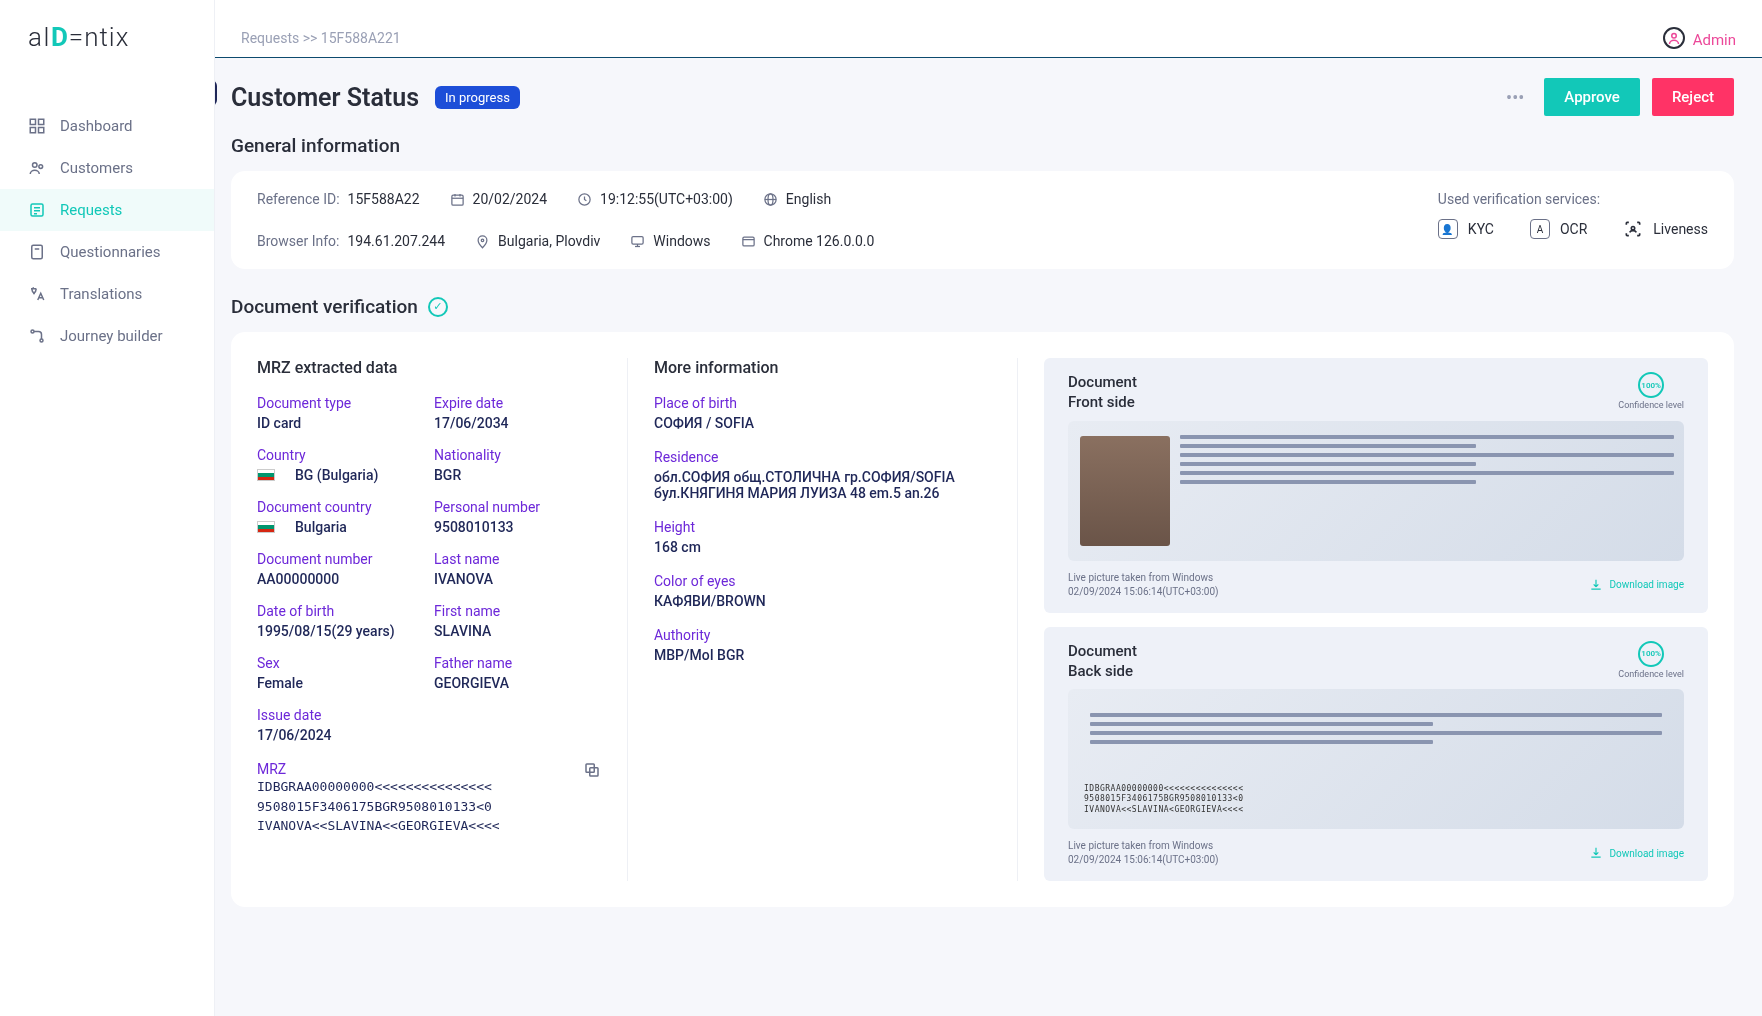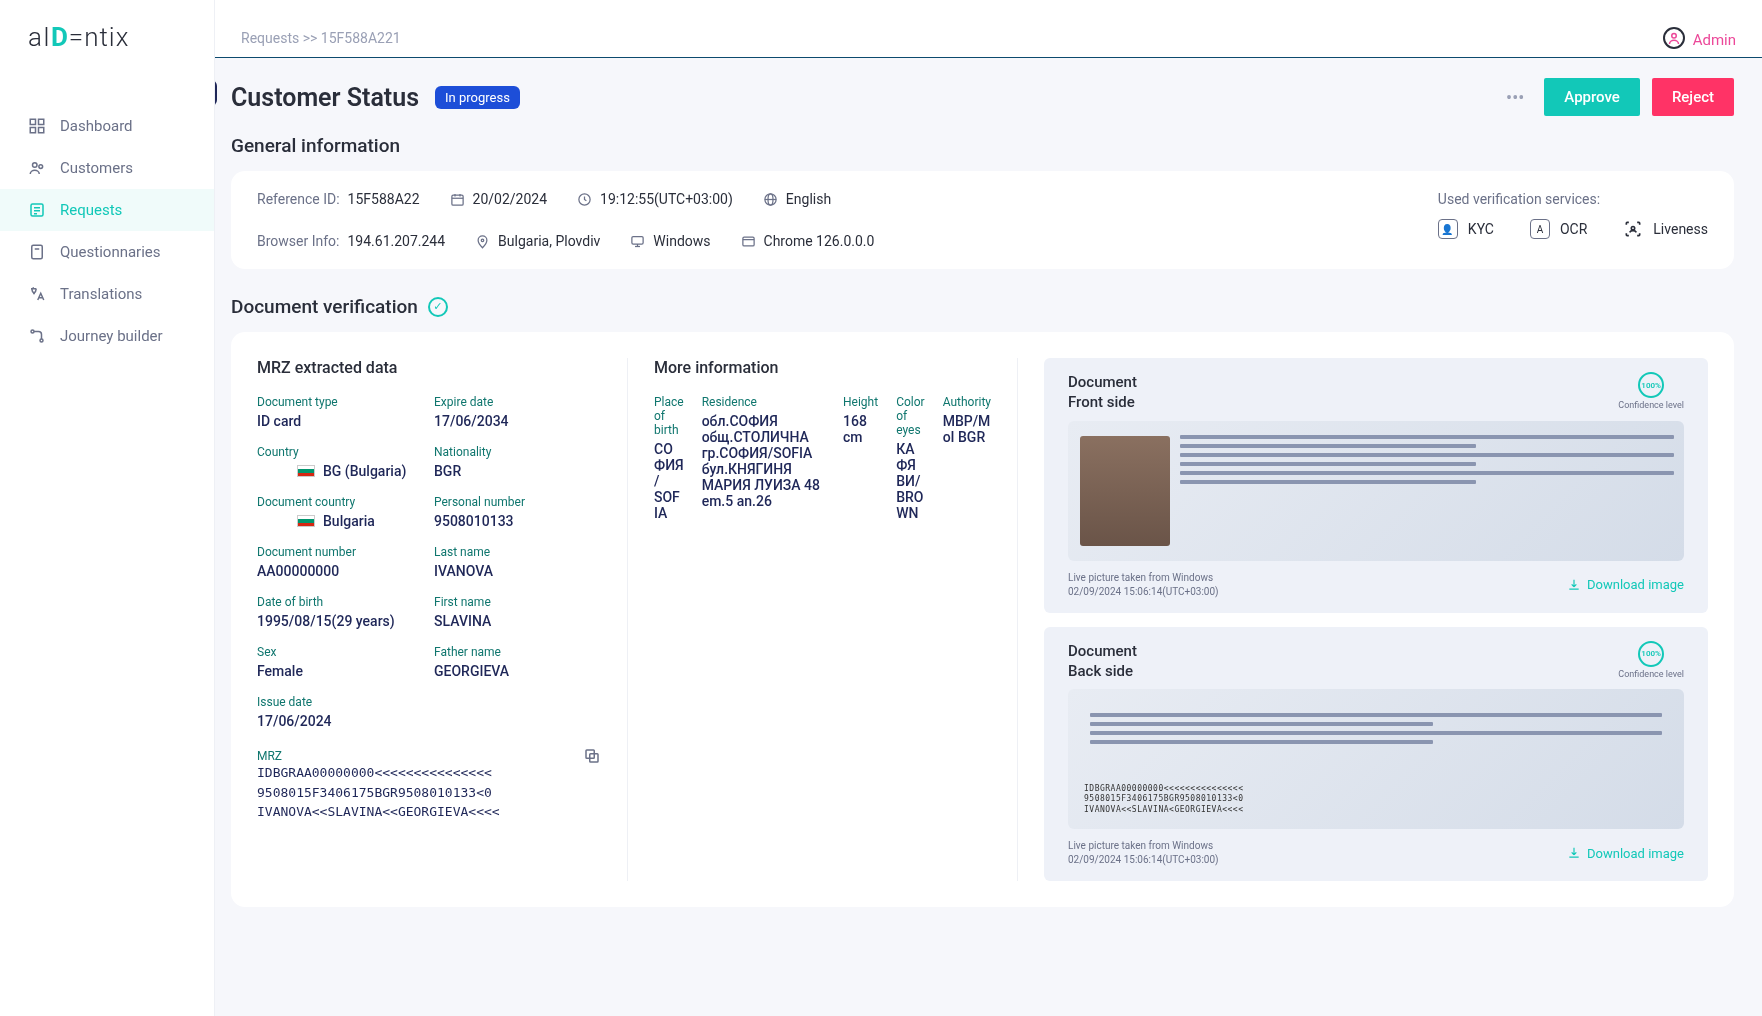--- a/index.html
+++ b/index.html
@@ -55,44 +55,44 @@
 .check-circle { width: 20px; height: 20px; border: 2px solid #12c8b8; border-radius: 50%; display: inline-flex; align-items: center; justify-content: center; color: #12c8b8; font-size: 11px; }
 
 .doc-card { display: flex; gap: 0; padding: 26px; }
 .mrz-col { flex: 0 0 370px; padding-right: 26px; }
 .more-col { flex: 0 0 390px; border-left: 1px solid #eef0f5; padding: 0 26px; }
 .img-col { flex: 1; border-left: 1px solid #eef0f5; padding-left: 26px; display: flex; flex-direction: column; gap: 14px; }
 
 .sub-head { font-size: 16px; font-weight: 500; margin-bottom: 18px; }
 .field-grid2 { display: grid; grid-template-columns: 1fr 1fr; gap: 16px 10px; }
 .field { display: flex; flex-direction: column; gap: 4px; }
-.flabel { color: #0f766e; font-size: 12px; }
+.flabel { color: #6d28d9; font-size: 14px; }
 .fval { color: #1f2758; font-size: 14px; font-weight: 500; word-break: break-word; }
-.fval.flag { display: flex; align-items: center; gap: 8px; margin-left: 40px; }
+.fval.flag { display: flex; align-items: center; gap: 20px; }
 .flag-ic { display: inline-block; width: 18px; height: 12px; background: linear-gradient(#fff 33%, #00966e 33% 66%, #d62612 66%); border: 0.5px solid #ccc; }
 
 .mrz-box { margin-top: 18px; position: relative; }
 .mrz-text { font-family: monospace; font-size: 13px; color: #1f2758; line-height: 1.5; white-space: pre-wrap; padding-right: 34px; }
 .copy-ic { position: absolute; right: 0; top: 0; width: 18px; height: 18px; cursor: pointer; color: #6b7188; }
 
 .doc-img-card { background: #eef1f8; border-radius: 6px; padding: 14px 24px; }
 .doc-img-head { display: flex; justify-content: space-between; align-items: flex-start; margin-bottom: 8px; }
 .doc-img-title { font-size: 15px; font-weight: 500; line-height: 1.35; }
 .confidence { display: flex; flex-direction: column; align-items: center; gap: 2px; }
 .conf-circle { width: 26px; height: 26px; border: 2px solid #12c8b8; border-radius: 50%; display: flex; align-items: center; justify-content: center; font-size: 8px; font-weight: 600; color: #12c8b8; }
 .conf-label { font-size: 9px; color: #6b7188; }
 .id-mock { width: 100%; height: 140px; background: linear-gradient(135deg, #e8ecf3, #d4dce8); border-radius: 6px; position: relative; overflow: hidden; display: flex; }
 .id-photo { width: 90px; height: 110px; background: linear-gradient(#8a7060, #6a5448); margin: 15px 0 0 12px; border-radius: 3px; }
 .id-lines { flex: 1; padding: 14px 10px; display: flex; flex-direction: column; gap: 5px; }
 .id-line { height: 4px; background: #8a95b0; border-radius: 1px; }
 .id-line.short { width: 60%; }
 .id-mrz { font-family: monospace; font-size: 8px; color: #333; padding: 4px; letter-spacing: 0.5px; line-height: 1.3; }
 .doc-meta { display: flex; justify-content: space-between; align-items: center; margin-top: 10px; font-size: 10px; }
 .doc-ts { color: #6b7188; line-height: 1.4; }
-.dl-link { color: #12c8b8; display: flex; align-items: center; gap: 6px; cursor: pointer; font-size: 13px; }
+.dl-link { color: #12c8b8; display: flex; align-items: center; gap: 6px; cursor: pointer; font-size: 10px; }
 
 svg { width: 100%; height: 100%; }
 </style>
 </head>
 <body>
 
 <div class="app">
   <aside class="sidebar">
     <div class="logo">
       <span>aI</span><b>D</b><span>=ntix</span>
@@ -371,21 +371,21 @@
 IVANOVA&lt;&lt;SLAVINA&lt;&lt;GEORGIEVA&lt;&lt;&lt;&lt;</div>
               <span class="copy-ic"><svg viewBox="0 0 24 24" fill="none" stroke="currentColor" stroke-width="2">
                     <rect x="9" y="9" width="11" height="11" rx="1"></rect>
                     <rect x="4" y="4" width="11" height="11" rx="1"></rect>
                   </svg></span>
             </div>
           </div>
 
           <div class="more-col">
             <div class="sub-head">More information</div>
-            <div style="display:flex;gap:18px;">
+            <div style="display:flex;flex-direction:column;gap:18px;">
               <div class="field">
                   <span class="flabel">Place of birth</span>
                   <span class="fval">СОФИЯ / SOFIA</span>
                 </div>
               <div class="field">
                   <span class="flabel">Residence</span>
                   <span class="fval">обл.СОФИЯ общ.СТОЛИЧНА гр.СОФИЯ/SOFIA бул.КНЯГИНЯ МАРИЯ ЛУИЗА 48 em.5 an.26</span>
                 </div>
               <div class="field">
                   <span class="flabel">Height</span>

